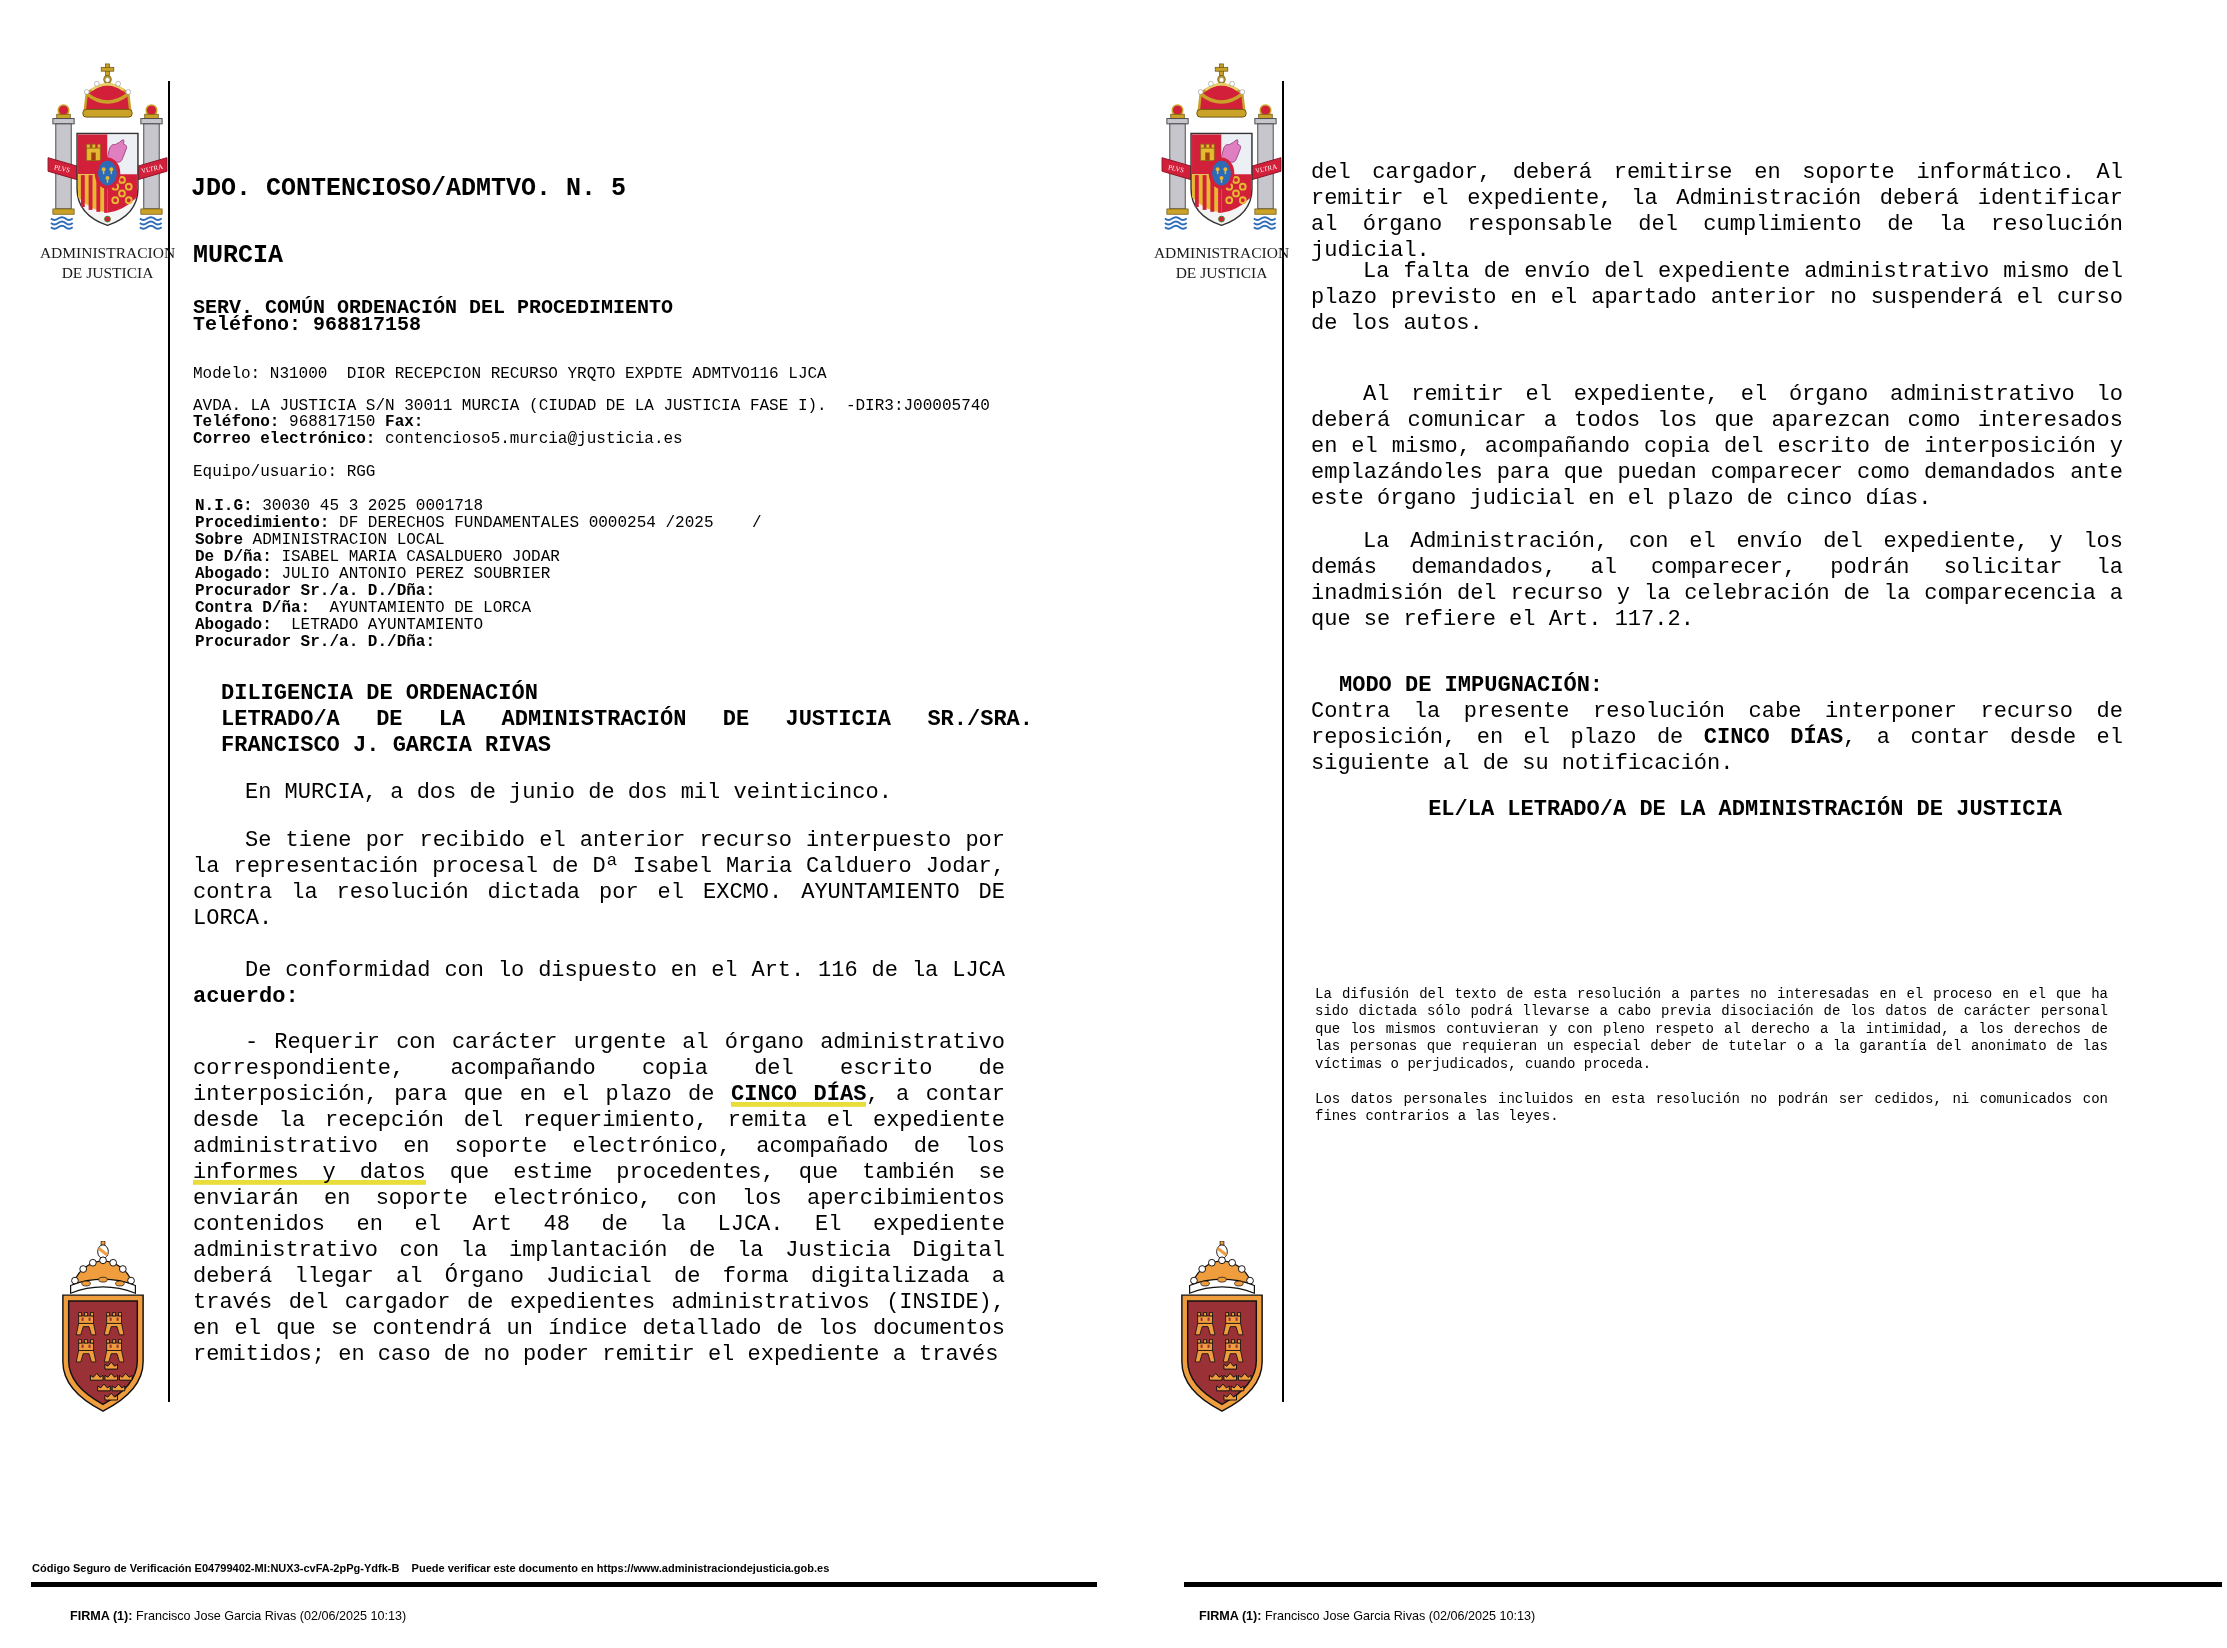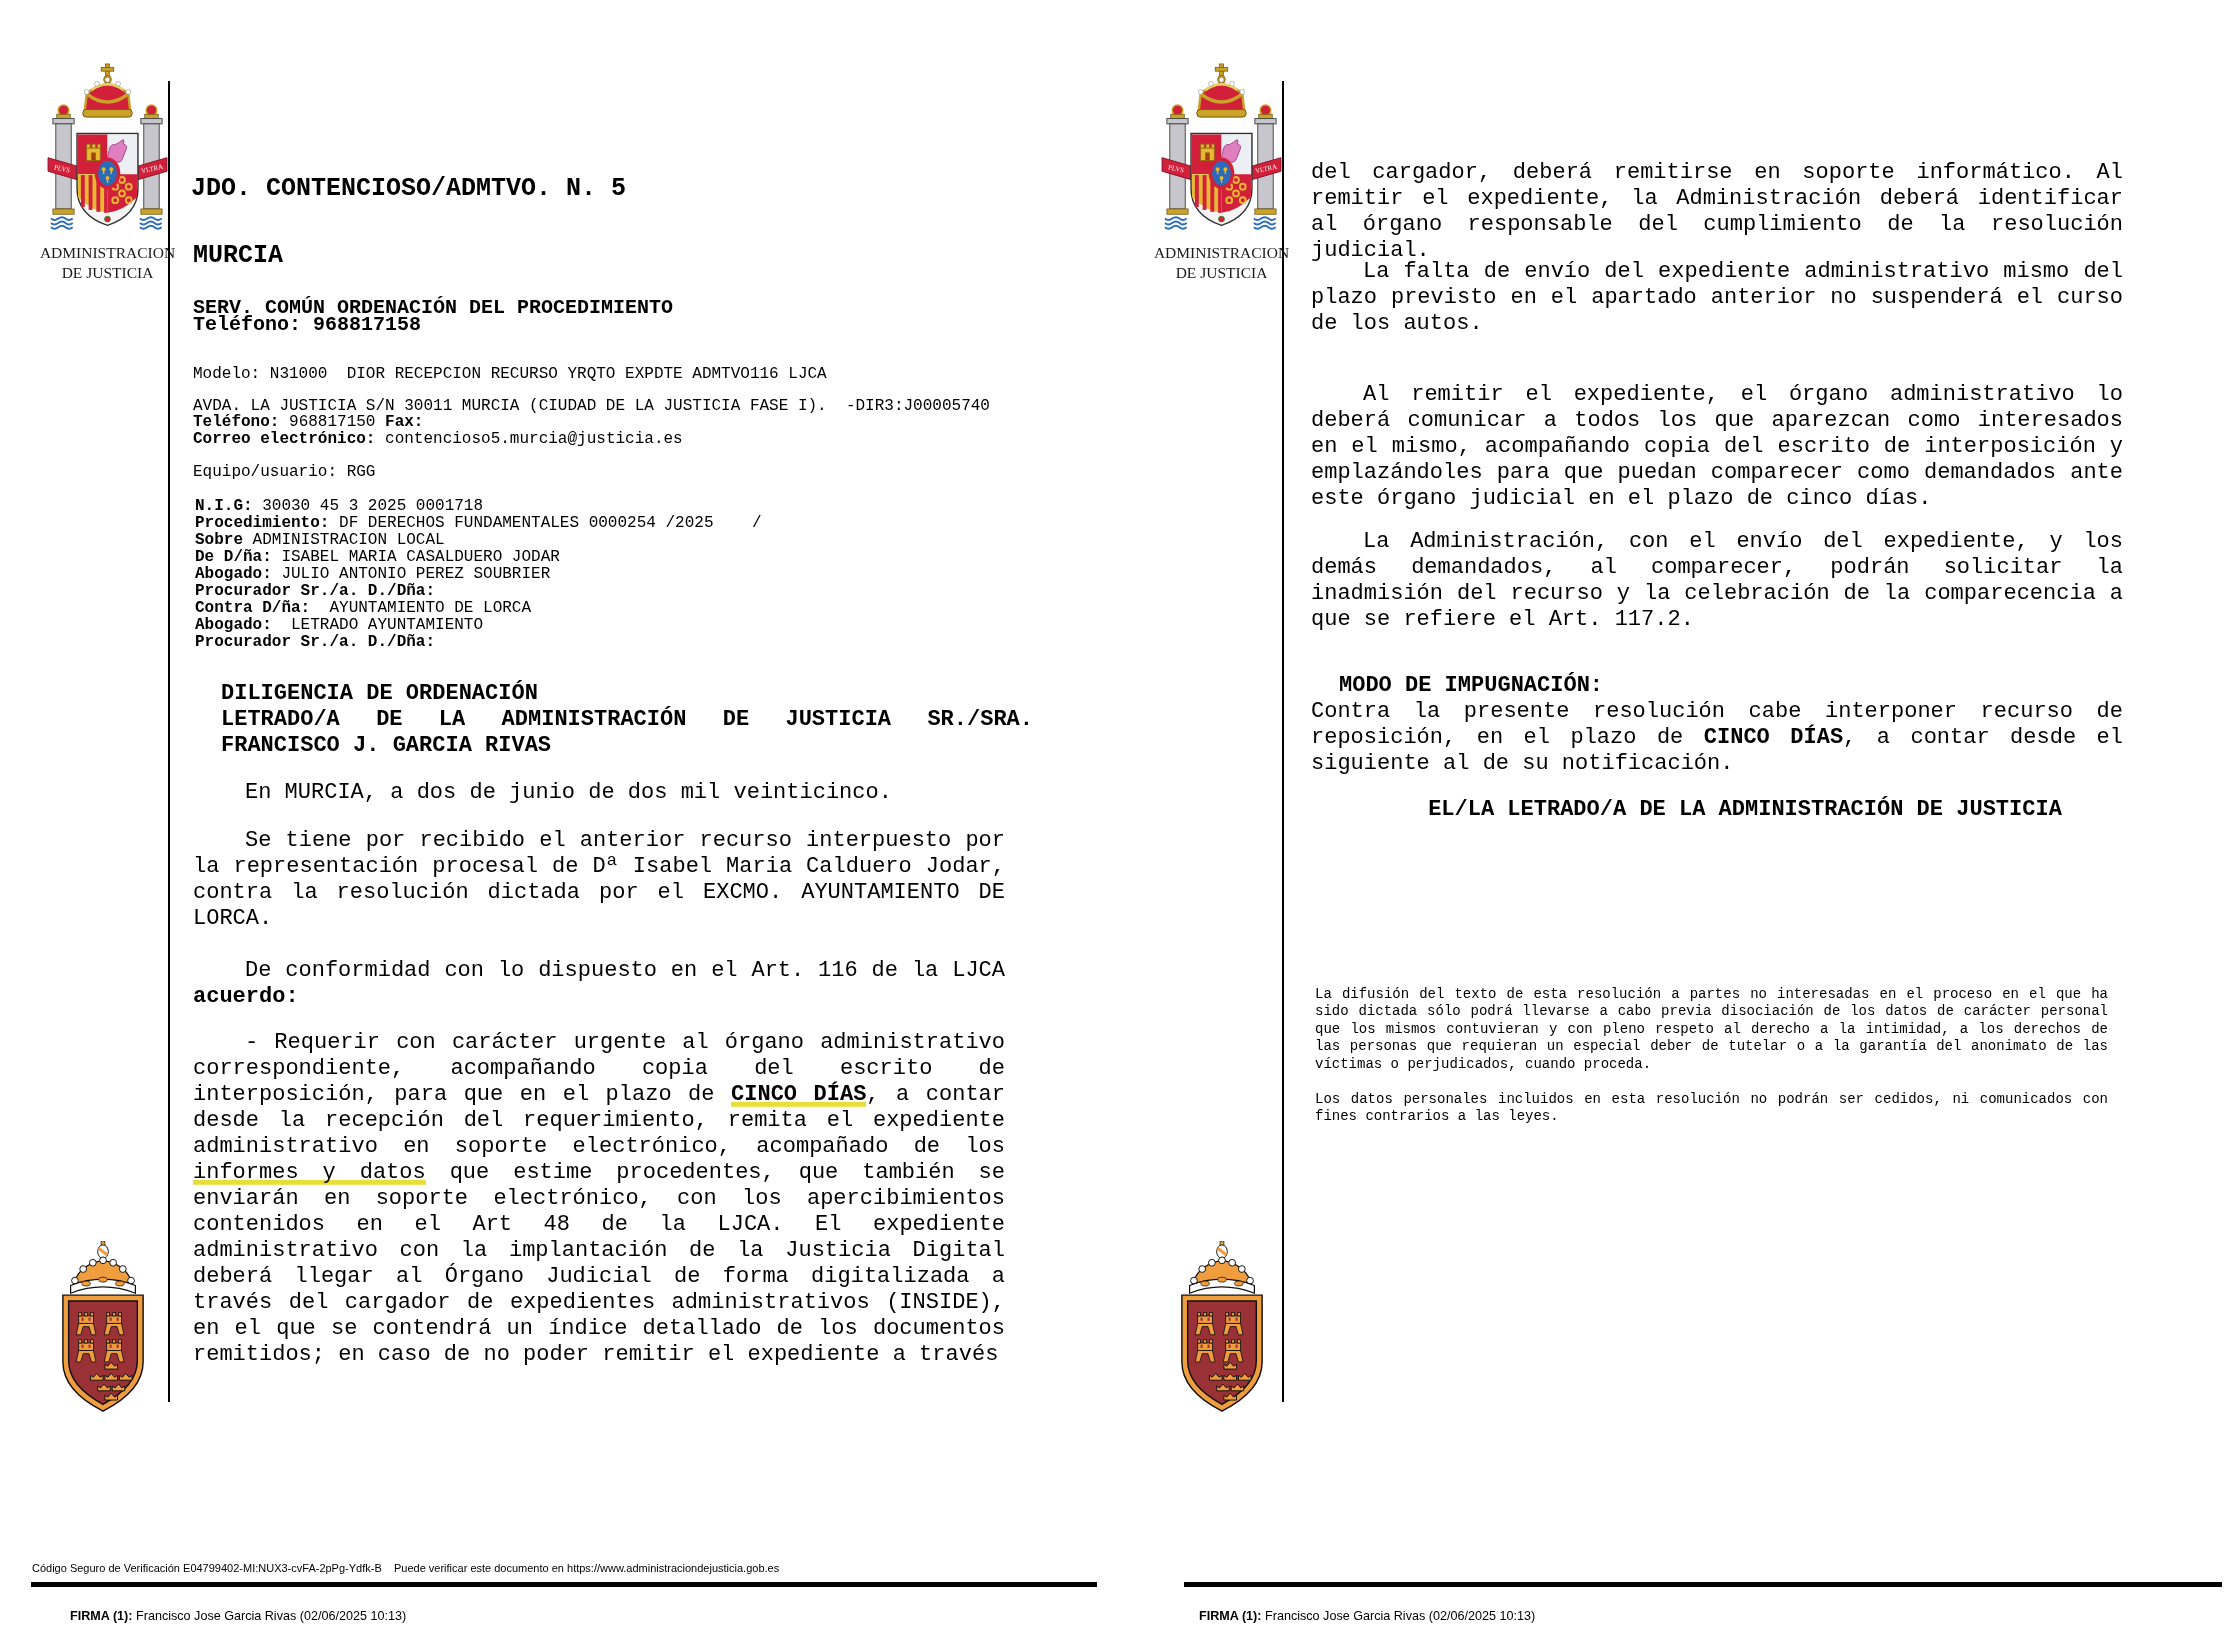--- a/index.html
+++ b/index.html
@@ -19,21 +19,21 @@
   .just{text-align:justify;}
   .ind{text-indent:52px;}
   .center{text-align:center;}
   .smalltxt{font-size:14px;line-height:17.4px;width:793px;margin:4px;text-align:justify;}
   .hl{background-image:linear-gradient(#e9dd3a,#e9dd3a);background-repeat:no-repeat;
       background-size:100% 4.8px;background-position:0 20.3px;}
   .vrule{width:2.4px;background:#000;}
   .arms{width:145px;text-align:center;}
   .arms svg{display:block;margin:0 auto;}
   .caption{font-family:"Liberation Serif","DejaVu Serif",serif;font-size:15.5px;line-height:20.3px;color:#1a1a1a;margin-top:6.8px;}
-  .csv{font-family:"Liberation Sans","DejaVu Sans",sans-serif;font-size:11px;font-weight:normal;white-space:pre;}
+  .csv{font-family:"Liberation Sans","DejaVu Sans",sans-serif;font-size:11px;font-weight:bold;white-space:pre;}
   .fbar{height:4.8px;background:#000;}
   .firma{font-family:"Liberation Sans","DejaVu Sans",sans-serif;font-size:12.6px;white-space:pre;}
 </style>
 </head>
 <body>
 
 <svg width="0" height="0" style="position:absolute" aria-hidden="true">
   <defs>
 
     <g id="arms-spain">

